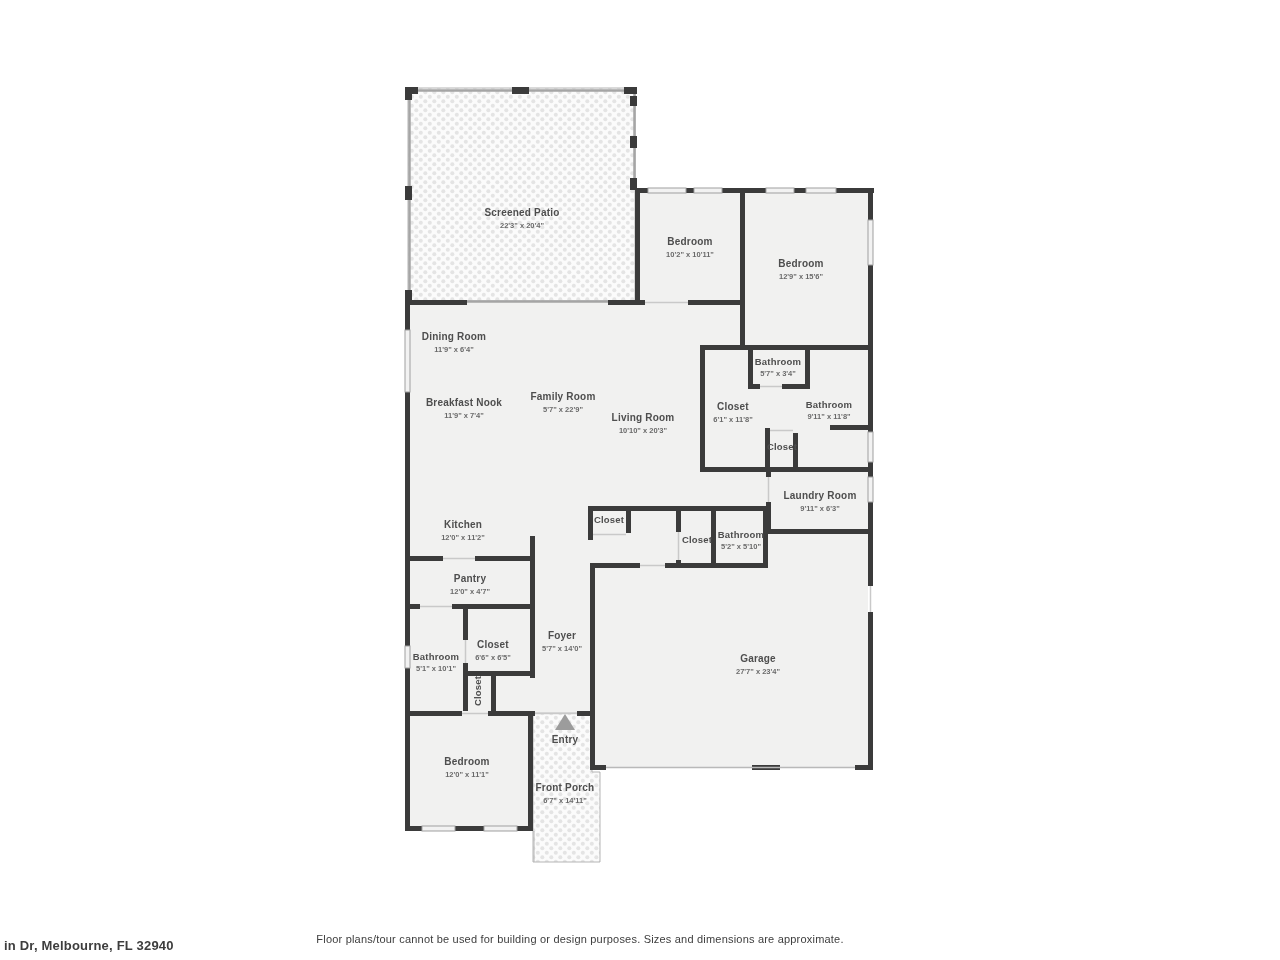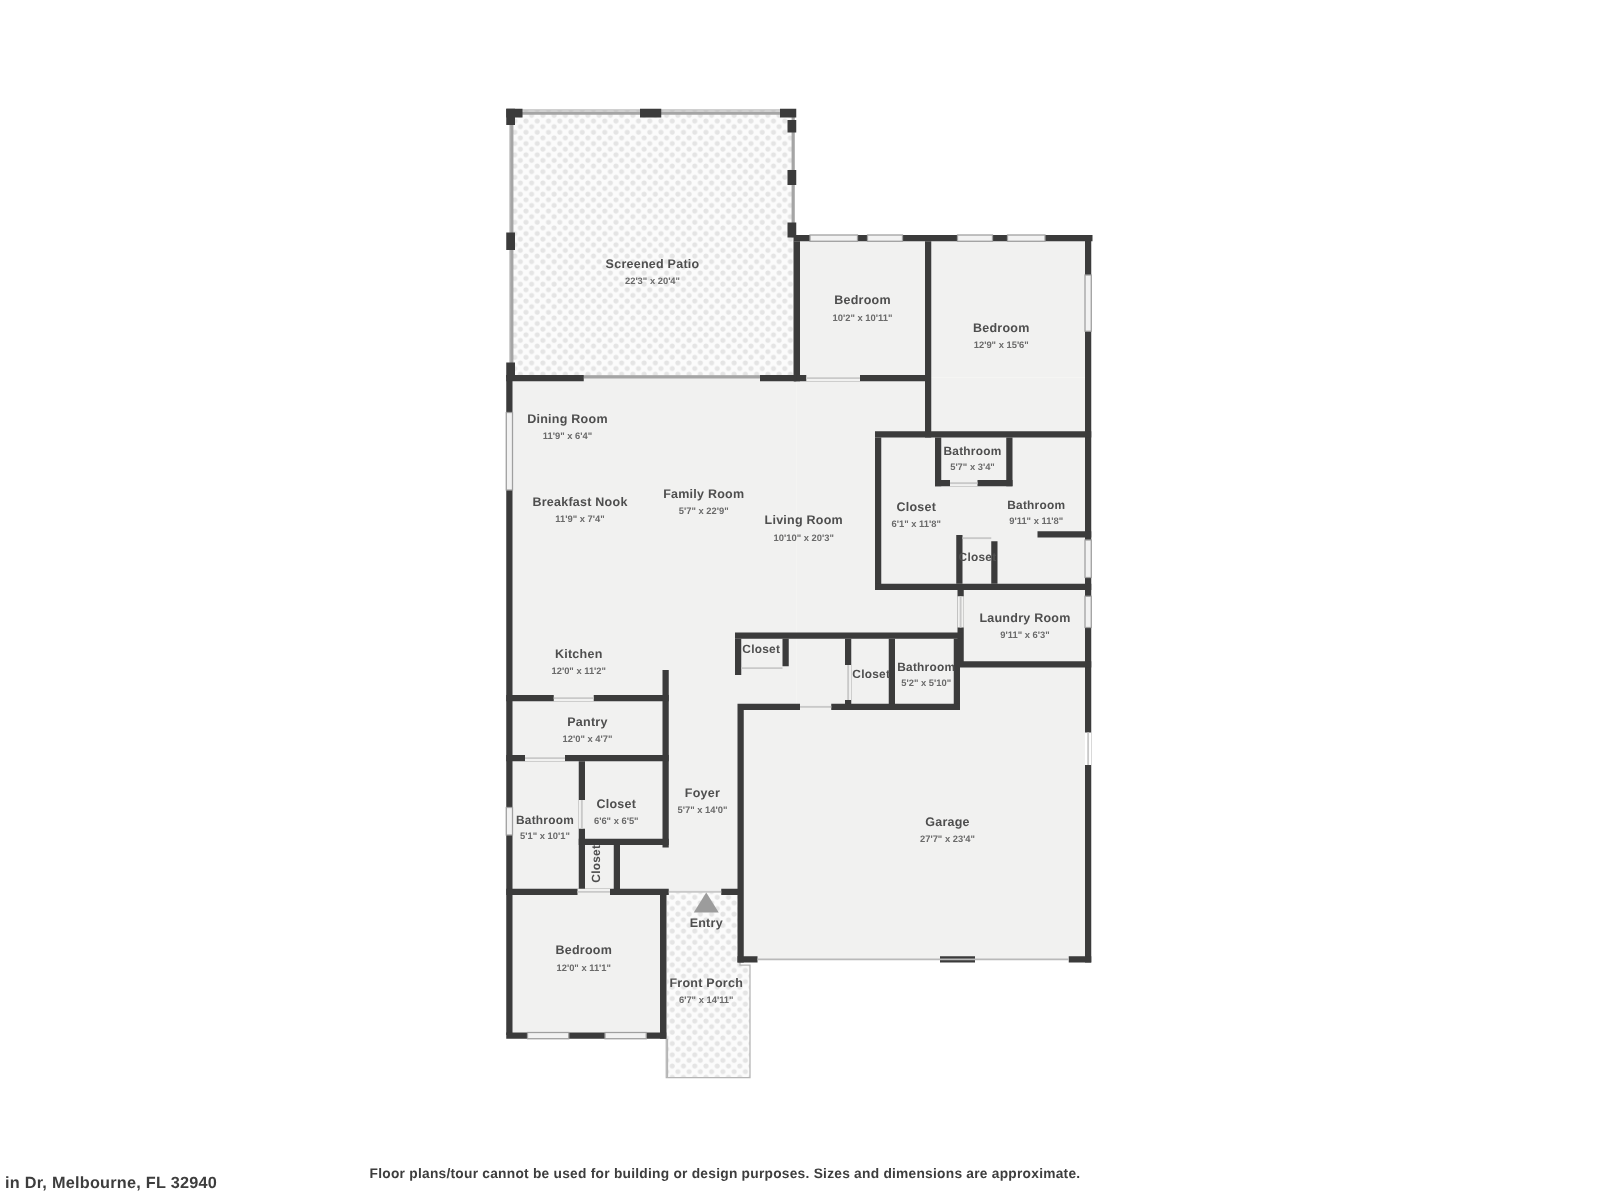--- a/index.html
+++ b/index.html
@@ -18,21 +18,21 @@
   .room-label .nm{font-weight:bold;font-size:10px;letter-spacing:.2px;display:block;}
   .room-label .dm{font-size:7.5px;font-weight:bold;color:#6a6a6a;display:block;margin-top:1px;}
   .room-label.small .nm{font-size:9.5px;}
   .room-label.vert{transform:translate(-50%,-50%) rotate(-90deg);}
   #address{
     position:absolute;left:4px;top:903px;
     font-size:13px;font-weight:bold;color:#3d3d3d;letter-spacing:.2px;margin-top:35px;
   }
   #disclaimer{
     position:absolute;left:0;top:933px;width:1160px;text-align:center;
-    font-size:11px;font-weight:bold;color:#3d3d3d;letter-spacing:.2px;
+    font-size:11px;font-weight:normal;color:#3d3d3d;letter-spacing:.2px;
   }
 </style>
 </head>
 <body>
 
 <div id="stage">
 
 <svg id="plan-svg" width="1280" height="960" viewBox="0 0 1280 960">
   <defs>
     <pattern id="dots" width="9" height="9" patternUnits="userSpaceOnUse">

